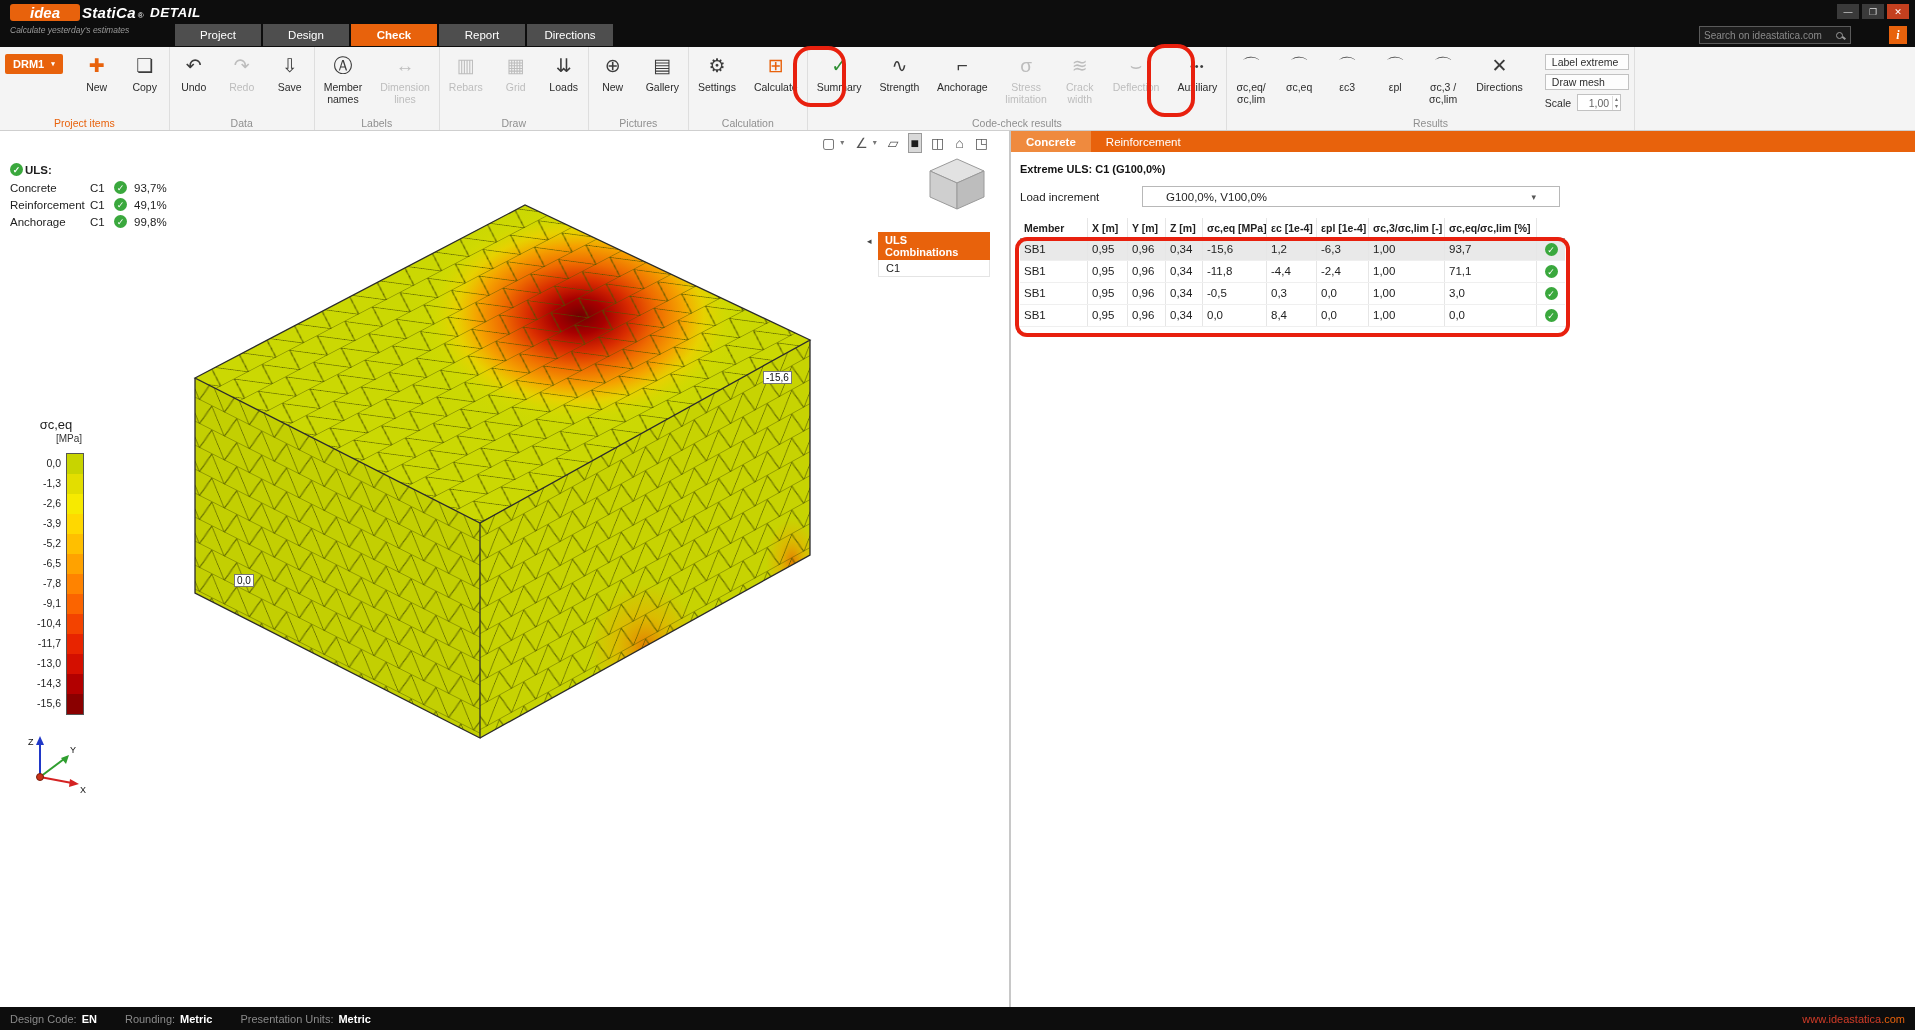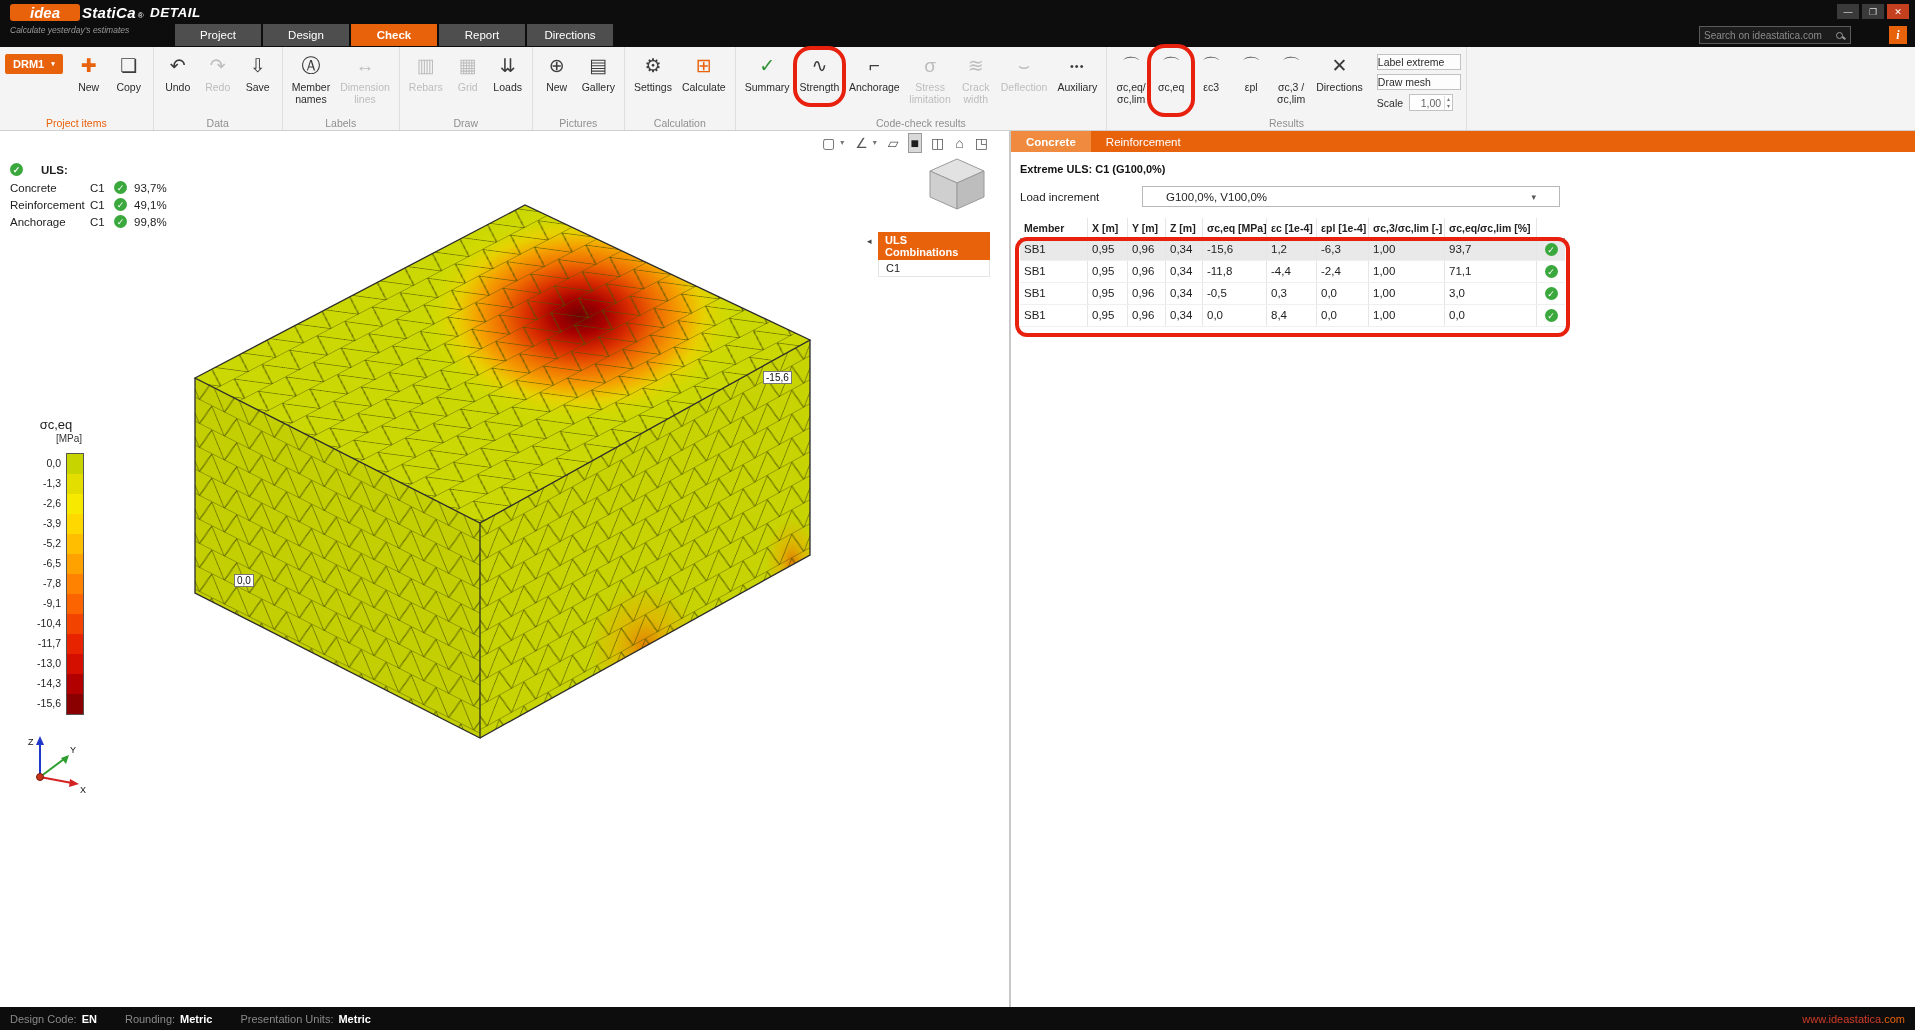--- a/index.html
+++ b/index.html
@@ -27,55 +27,55 @@
   .search input{flex:1;background:transparent;border:none;outline:none;color:#bbb;font-size:10px;font-family:inherit;min-width:0}
   .search input::placeholder{color:#8a8a8a}
   .mag{width:7px;height:7px;border:1.5px solid #9a9a9a;border-radius:50%;position:relative;flex:none;margin-right:3px}
   .mag::after{content:"";position:absolute;width:4px;height:1.5px;background:#9a9a9a;right:-3.5px;bottom:-1px;transform:rotate(40deg)}
   .infobtn{position:absolute;right:8px;top:26px;width:18px;height:18px;background:var(--accent);color:#fff;font-weight:bold;font-size:12px;display:flex;align-items:center;justify-content:center;font-family:"Liberation Serif",serif;font-style:italic;cursor:pointer}
 
   
   .ribbon{position:absolute;top:47px;left:0;right:0;height:84px;background:#f4f4f4;border-bottom:1px solid #cfcfcf;z-index:4}
   .rgroups{display:flex;height:100%}
   .rgroup{position:relative;border-right:1px solid #dedede;padding:3px 5px 14px;display:flex}
-  .rrow{display:flex;align-items:flex-start;gap:2px}
+  .rrow{display:flex;align-items:flex-start;gap:10px}
   .rcaption{position:absolute;bottom:1px;left:0;right:0;text-align:center;font-size:10.5px;color:#8f8f8f;white-space:nowrap}
   .rgroup.accent .rcaption{color:var(--accent)}
   .rbtn{min-width:38px;max-width:58px;display:flex;flex-direction:column;align-items:center;gap:1px;cursor:pointer;padding:2px 4px 0}
   .ricon{height:28px;line-height:28px;font-size:19px;color:#3c3c3c;text-align:center}
   .rlabel{font-size:10.5px;color:#2c2c2c;text-align:center;line-height:1.15;white-space:pre-line}
   .rbtn.disabled{cursor:default}
   .rbtn.disabled .ricon,.rbtn.disabled .rlabel{color:#bdbdbd}
   [data-name="new-icon"],[data-name="calculate-icon"]{color:var(--accent)}
   [data-name="summary-icon"]{color:#2f8f33}
   [data-name="auxiliary-icon"]{font-size:11px;letter-spacing:1px}
   .drm-chip{background:var(--accent);color:#fff;font-size:11px;font-weight:bold;height:20px;display:flex;align-items:center;gap:7px;padding:0 8px;border-radius:2px;margin:4px 5px 0 0;cursor:pointer}
   .drm-caret{font-size:7px}
   .rcol{display:flex;flex-direction:column;gap:4px;margin-left:8px;padding-top:4px}
-  .rtoggle{border:1px solid #c2c2c2;background:#fdfdfd;font-size:10.5px;color:#2c2c2c;padding:1px 0;min-width:84px;cursor:pointer}
+  .rtoggle{border:1px solid #c2c2c2;background:#fdfdfd;font-size:10.5px;color:#2c2c2c;padding:1px 6px;min-width:84px;cursor:pointer}
   .rscale{display:flex;align-items:center;gap:6px;font-size:10.5px;color:#2c2c2c}
   .rspin{border:1px solid #c2c2c2;background:#fff;display:inline-flex;align-items:center;height:17px;cursor:text}
   .rspin-val{width:34px;text-align:right;padding-right:3px;color:#666}
   .rspin-arrows{display:flex;flex-direction:column;border-left:1px solid #ddd}
   .rspin-arrows span{font-size:6px;line-height:7px;padding:0 2px;color:#777;cursor:pointer}
 
   
   .annot{position:absolute;border:4px solid var(--annotation);border-radius:18px;pointer-events:none;z-index:20}
   .annot.table-ring{border-radius:12px}
 
   
   .canvas{position:absolute;top:131px;left:0;width:1008px;height:876px;background:#fff;overflow:hidden}
   .mesh-svg{position:absolute;left:0;top:0}
   .vtoolbar{position:absolute;top:2px;left:820px;display:flex;align-items:center;gap:7px}
   .vtb{font-size:14px;color:#555;cursor:pointer;padding:0 2px;line-height:18px}
   .vtb.caret{font-size:8px;color:#777;margin-left:-6px}
   .vtb.active{background:#d9d9d9;border:1px solid #9a9a9a;color:#1d1d1d}
   .viewcube{position:absolute;top:24px;left:922px;cursor:pointer}
   .uls{position:absolute;top:32px;left:10px;font-size:11.5px;color:#1d1d1d}
-  .uls-head{display:flex;align-items:center;gap:18px;font-weight:bold;margin-bottom:5px}
+  .uls-head{display:flex;align-items:center;gap:2px;font-weight:bold;margin-bottom:5px}
   .uls-row{display:grid;grid-template-columns:80px 24px 20px auto;align-items:center;margin-bottom:4px}
   .chk{width:13px;height:13px;border-radius:50%;background:var(--green);color:#fff;font-size:9px;display:inline-flex;align-items:center;justify-content:center;flex:none}
   .chk::before{content:"✓"}
   .combos{position:absolute;top:101px;left:878px;width:112px;font-size:11px}
   .combos-arrow{position:absolute;left:-11px;top:4px;color:#444;font-size:9px;cursor:pointer}
   .combos-header{background:var(--accent);color:#fff;font-weight:bold;padding:2px 7px}
   .combos-item{background:#fff;color:#222;padding:2px 7px;border:1px solid #e4e4e4;border-top:none;cursor:pointer}
   .legend{position:absolute;left:28px;top:286px;color:#1d1d1d}
   .legend-title{font-size:13px;text-align:center;margin-bottom:1px}
   .legend-unit{font-size:10px;text-align:right;margin-bottom:9px;color:#333;padding-right:2px}

